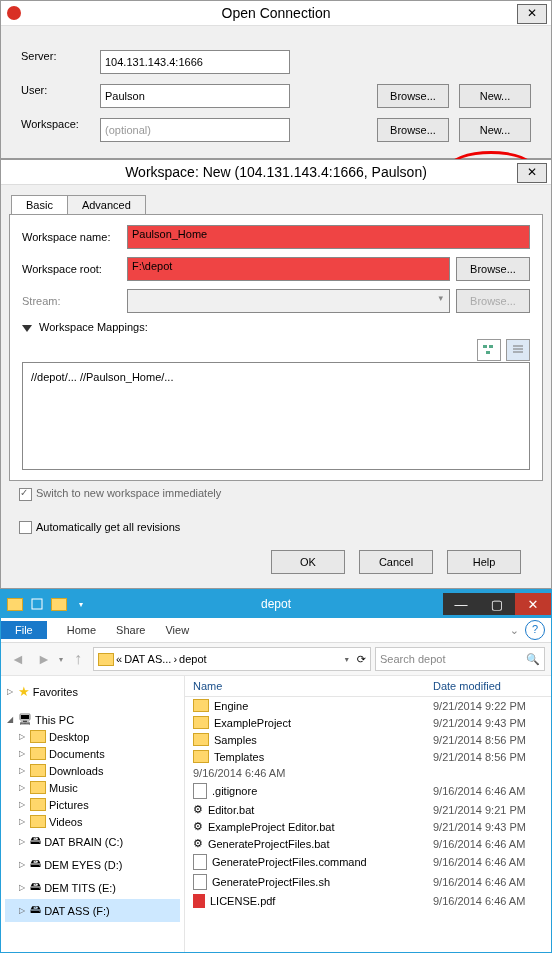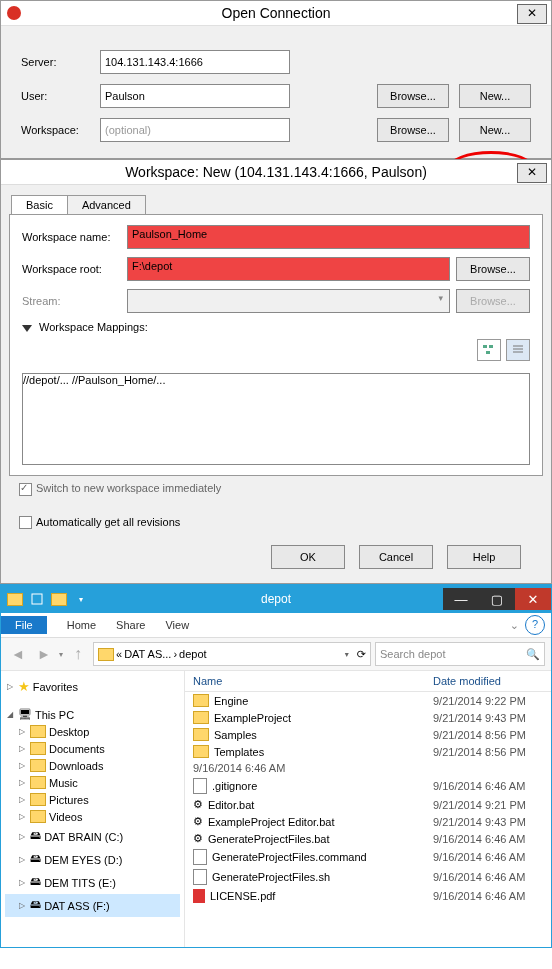--- a/index.html
+++ b/index.html
@@ -1,41 +1,41 @@
 <!DOCTYPE html>
 <html><head>
 <meta charset="utf-8">
 <style>
 html,body{margin:0;padding:0;font-family:"Segoe UI",Tahoma,sans-serif;font-size:11px;background:#fff;color:#000;width:552px}
 .dialog{border:1px solid #999;background:#f0f0f0;position:relative}
 .dialog-title{background:#fff;text-align:center;font-size:14px;padding:4px 0;position:relative;border-bottom:1px solid #e0e0e0}
 .close-btn{position:absolute;right:4px;top:3px;width:28px;height:18px;border:1px solid #666;background:#e8e8e8;font-size:12px;line-height:16px;text-align:center}
 .body1{padding:14px 20px 16px}
 .instr{font-size:11px;text-align:center}
-.row{display:flex;align-items:center;margin-top:10px;gap:4px}
+.row{display:flex;margin-top:10px;gap:4px}
 .label{width:75px}
 .input{border:1px solid #888;background:#fff;padding:2px 4px;height:18px;line-height:18px}
 .placeholder{color:#999}
 .btn{border:1px solid #888;background:#e8e8e8;text-align:center;padding:2px 0;height:18px;line-height:18px;box-sizing:content-box}
 .btn.long{width:90px}
 .dd{position:relative}
 .dd::after{content:"\25BE";position:absolute;right:6px;top:3px;font-size:9px}
 .red-circle{position:absolute;right:17px;top:150px;width:80px;height:28px;border:3px solid #e00;border-radius:50%;pointer-events:none}
 
 .ws-title{background:#fff;font-size:14px;padding:4px 8px;position:relative;border-bottom:1px solid #ddd}
 .tabs{display:flex;margin:10px 0 0 10px}
 .tab{border:1px solid #999;border-bottom:none;background:#fff;padding:3px 14px;font-size:11px;margin-right:-1px}
 .tab.inactive{background:#f0f0f0}
 .panel{border:1px solid #999;background:#fff;margin:0 8px;padding:10px 12px}
 .wrow{display:flex;align-items:center;margin-bottom:8px}
 .wlabel{width:105px}
 .winput{flex:1;border:1px solid #888;background:#ef4444;padding:2px 4px;height:18px}
 .winput.ro{background:#f0f0f0;color:#888}
 .tri{display:inline-block;width:0;height:0;border-left:5px solid transparent;border-right:5px solid transparent;border-top:7px solid #333;margin-right:4px;vertical-align:middle}
-.mapping{border:1px solid #888;background:#fff;height:90px;padding:0;margin-top:12px}
+.mapping{border:1px solid #888;background:#fff;height:90px;padding:8px;margin-top:1px}
 .iconbtn{width:22px;height:20px;border:1px solid #999;display:inline-flex;align-items:center;justify-content:center;margin-left:2px}
 .checkbox{width:11px;height:11px;border:1px solid #888;background:#fff;display:inline-block;vertical-align:middle;margin-right:4px}
 .checkbox.checked::after{content:"\2713";font-size:10px;position:relative;top:-3px;left:0}
 .footer{display:flex;justify-content:flex-end;gap:14px;padding:10px 30px 14px}
 .footer .btn{width:72px}
 
 .explorer{border:1px solid #26a0da}
 .ex-title{background:#26a0da;color:#fff;display:flex;align-items:center;height:28px}
 .sysicons{display:flex;margin-left:4px;gap:2px}
 .sysicon{width:20px;height:20px;display:flex;align-items:center;justify-content:center}

